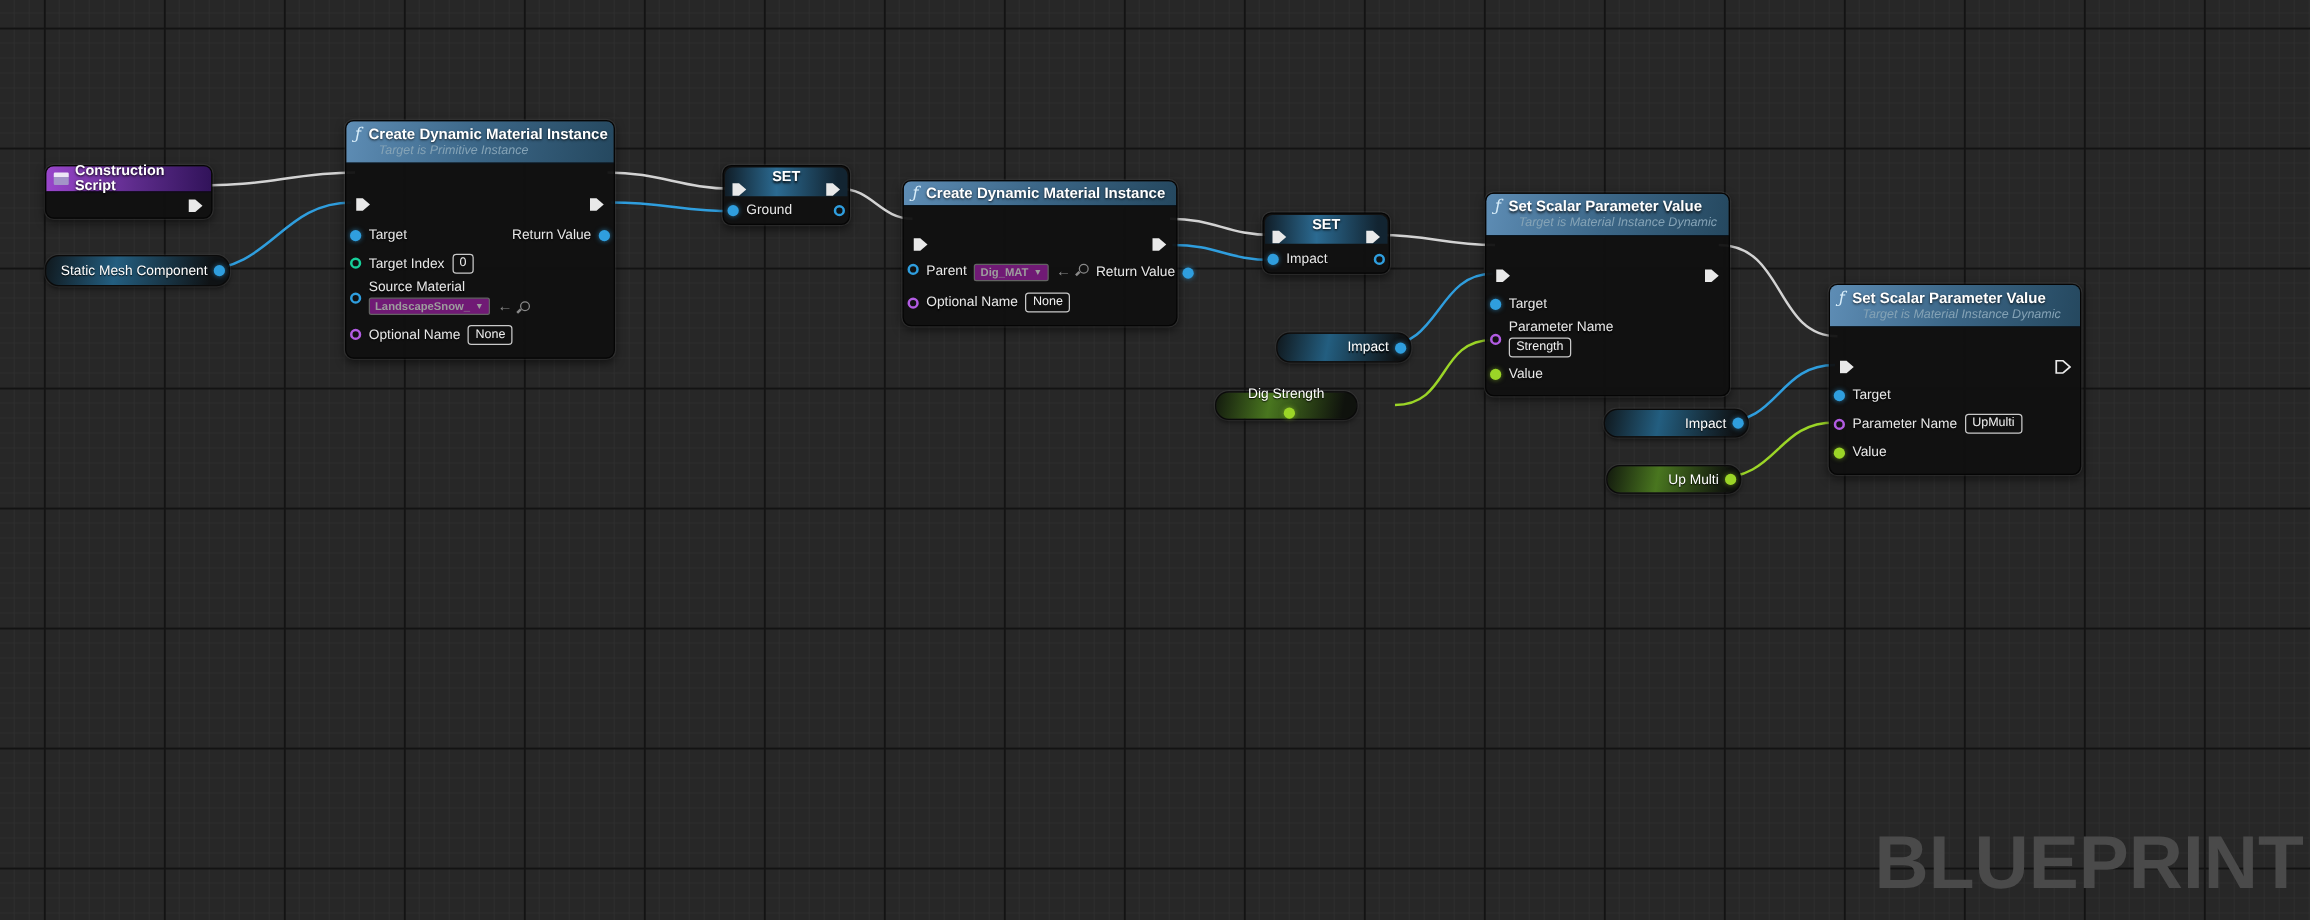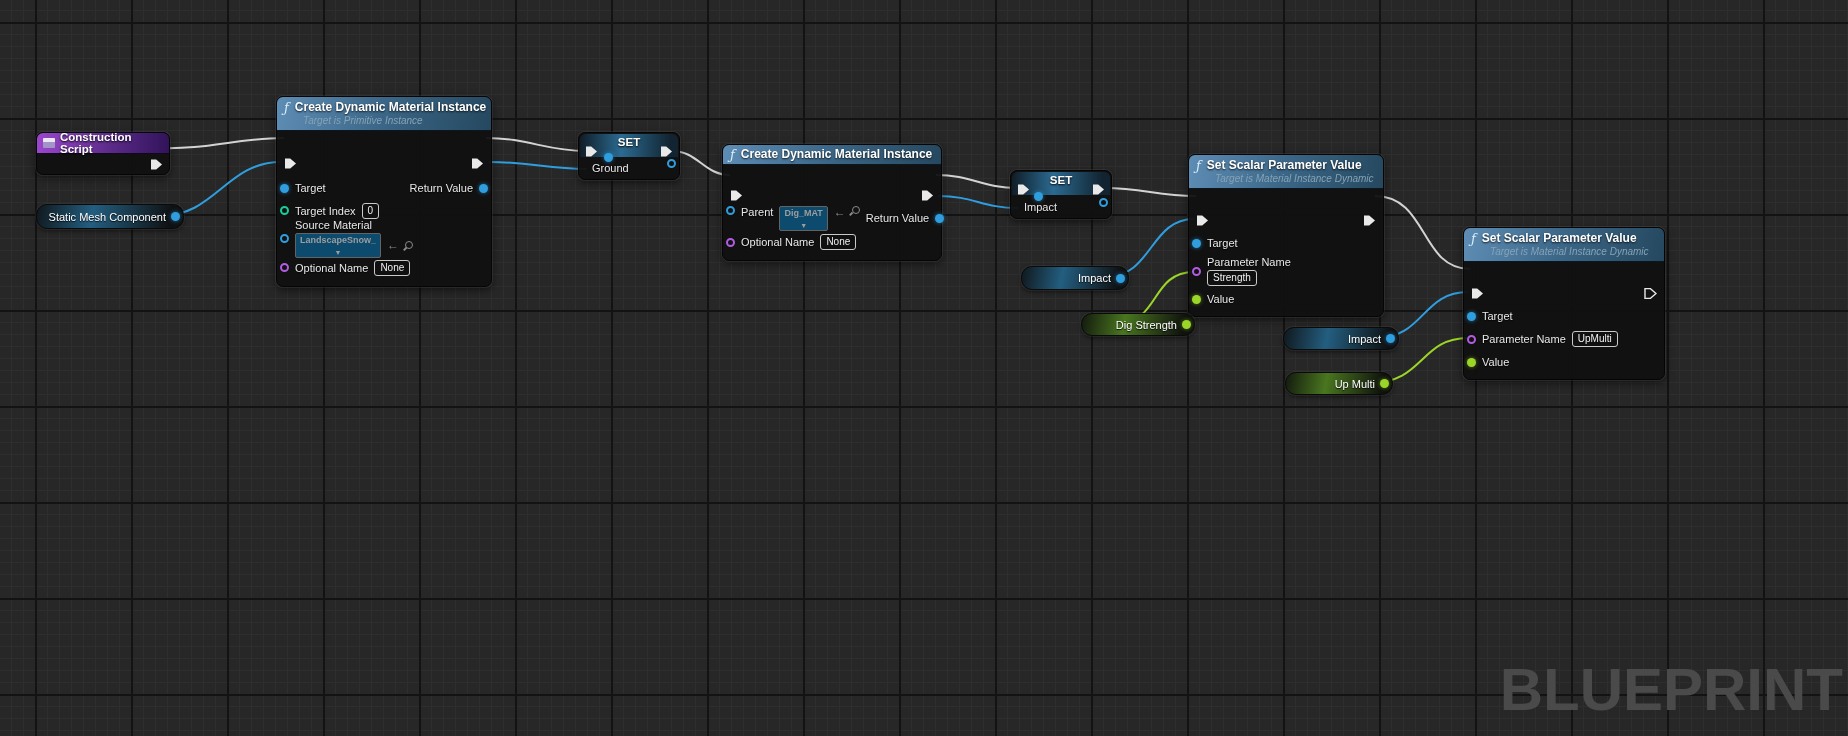--- a/index.html
+++ b/index.html
@@ -47,37 +47,37 @@
   .hollow-purple{width:5px;height:5px;border:2px solid #b25ce2;background:transparent;}
   .filled-lime{background:#9bd527;box-shadow:0 0 4px rgba(155,213,39,.55);}
   .lpin{margin-left:-4px;}
   .rpin{margin-right:-4px;}
   .lbl{margin:0 6px;white-space:nowrap;text-shadow:0 1px 1px rgba(0,0,0,.9);}
   .stack{display:flex;flex-direction:column;margin-left:6px;}
   .ddrow{display:flex;align-items:center;gap:6px;margin-top:2px;}
   .valbox{border:1px solid #c9c9c9;border-radius:3px;background:#101010;color:#f0f0f0;
     font-size:10px;padding:0 5px;line-height:14px;white-space:nowrap;}
   .dropdown{display:inline-flex;align-items:center;gap:4px;border:1px solid #636363;border-radius:2px;
-    background:#0c4a6e;color:#9d9d9d;font-size:9px;font-weight:700;padding:1px 4px;white-space:nowrap;flex-direction:column;}
+    background:#701a75;color:#9d9d9d;font-size:9px;font-weight:700;padding:1px 4px;white-space:nowrap;}
   .caret{font-size:7px;color:#9d9d9d;}
   .pickarrow{color:#8a8a8a;font-size:12px;font-weight:700;line-height:1;}
   .mag{width:6px;height:6px;border:1.5px solid #8a8a8a;border-radius:50%;display:inline-block;position:relative;}
   .mag::after{content:"";position:absolute;width:4px;height:1.5px;background:#8a8a8a;transform:rotate(-45deg);left:-3.5px;bottom:-1.5px;}
 
   
   .set-node{height:46px;}
   .set-bar{position:absolute;left:1px;right:1px;top:1px;height:23px;border-radius:6px 6px 0 0;
     background:linear-gradient(90deg,#101d27 0%,#2b6a91 42%,#122431 92%);}
   .set-title{position:absolute;top:3px;left:0;width:100%;text-align:center;font-weight:700;
     font-size:11.5px;color:#fff;text-shadow:0 1px 2px #000;}
   .set-exec-l{position:absolute;left:6px;top:13px;}
   .set-exec-r{position:absolute;right:6px;top:13px;}
   .set-pin-row{position:absolute;left:0;right:0;bottom:5px;display:flex;align-items:center;
     justify-content:space-between;padding:0 7px;}
-  .set-left{display:flex;align-items:center;flex-direction:column;}
+  .set-left{display:flex;align-items:center;}
 
   
   #cs{left:36px;top:132px;width:132px;height:41px;}
   .cs-header{height:20px;border-radius:6px 6px 0 0;display:flex;align-items:center;gap:5px;padding:0 6px;
     background:linear-gradient(90deg,#9a46cc 0%,#5c2b8a 55%,#31135a 100%);
     font-weight:700;font-size:11.5px;color:#fff;text-shadow:0 1px 2px #000;border-bottom:1px solid #120620;}
   .cs-icon{width:12px;height:10px;border-radius:1px;flex:none;
     background:linear-gradient(#ece6f5 0 36%,#aails 0);
     background:linear-gradient(#ece6f5 0 36%,#a394c8 36%);}
   .cs-exec{position:absolute;right:6px;bottom:4px;}
@@ -85,21 +85,21 @@
   
   .pill{position:absolute;z-index:2;height:22px;border-radius:11px;display:flex;align-items:center;
     justify-content:flex-end;gap:5px;padding:0 7px;font-size:11px;color:#fff;
     text-shadow:0 1px 1px rgba(0,0,0,.9);border:1px solid #0a0a0a;
     box-shadow:0 0 0 1px rgba(120,120,120,.15),0 2px 4px rgba(0,0,0,.5);}
   .pill-blue{background:linear-gradient(100deg,#10181d 0%,#235e80 38%,#0f1214 90%);}
   .pill-green{background:linear-gradient(100deg,#131a0e 0%,#49761f 38%,#0f120d 90%);}
 
   #smc{left:36px;top:204px;width:132px;height:23px;}
   #pill-impact1{left:1021px;top:266px;width:92px;}
-  #pill-dig{left:1081px;top:313px;width:98px;height:21px;}
+  #pill-dig{left:972px;top:313px;width:98px;height:21px;flex-direction:column;}
   #pill-impact2{left:1283px;top:327px;width:100px;height:21px;}
   #pill-upmulti{left:1285px;top:372px;width:92px;height:21px;align-items:center;}
 
   #cdmi1{left:276px;top:96px;width:214px;}
   #setg{left:578px;top:132px;width:100px;}
   #cdmi2{left:722px;top:144px;width:218px;}
   #seti{left:1010px;top:170px;width:100px;height:47px;}
   #sspv1{left:1188px;top:154px;width:194px;}
   #sspv2{left:1463px;top:227px;width:200px;}
 

